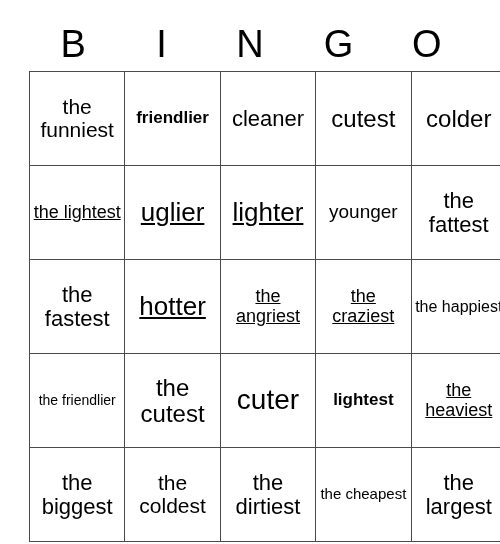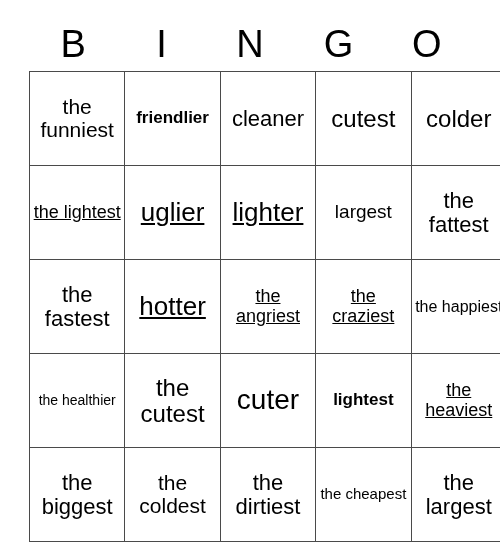--- a/index.html
+++ b/index.html
@@ -110,21 +110,21 @@
         <td>
             <span class="cell-text fs-ml">the lightest</span>
           </td>
         <td>
             <span class="cell-text fs-4xl">uglier</span>
           </td>
         <td>
             <span class="cell-text fs-4xl">lighter</span>
           </td>
         <td>
-            <span class="cell-text fs-l">largest</span>
+            <span class="cell-text fs-l">younger</span>
           </td>
         <td>
             <span class="cell-text fs-xxl">the fattest</span>
           </td>
       </tr>
       <tr>
         <td>
             <span class="cell-text fs-xxl">the fastest</span>
           </td>
         <td>
@@ -135,21 +135,21 @@
           </td>
         <td>
             <span class="cell-text fs-ml">the craziest</span>
           </td>
         <td>
             <span class="cell-text fs-sm">the happiest</span>
           </td>
       </tr>
       <tr>
         <td>
-            <span class="cell-text fs-xs">the healthier</span>
+            <span class="cell-text fs-xs">the friendlier</span>
           </td>
         <td>
             <span class="cell-text fs-3xl">the cutest</span>
           </td>
         <td>
             <span class="cell-text fs-5xl">cuter</span>
           </td>
         <td>
             <span class="cell-text fs-m">lightest</span>
           </td>

